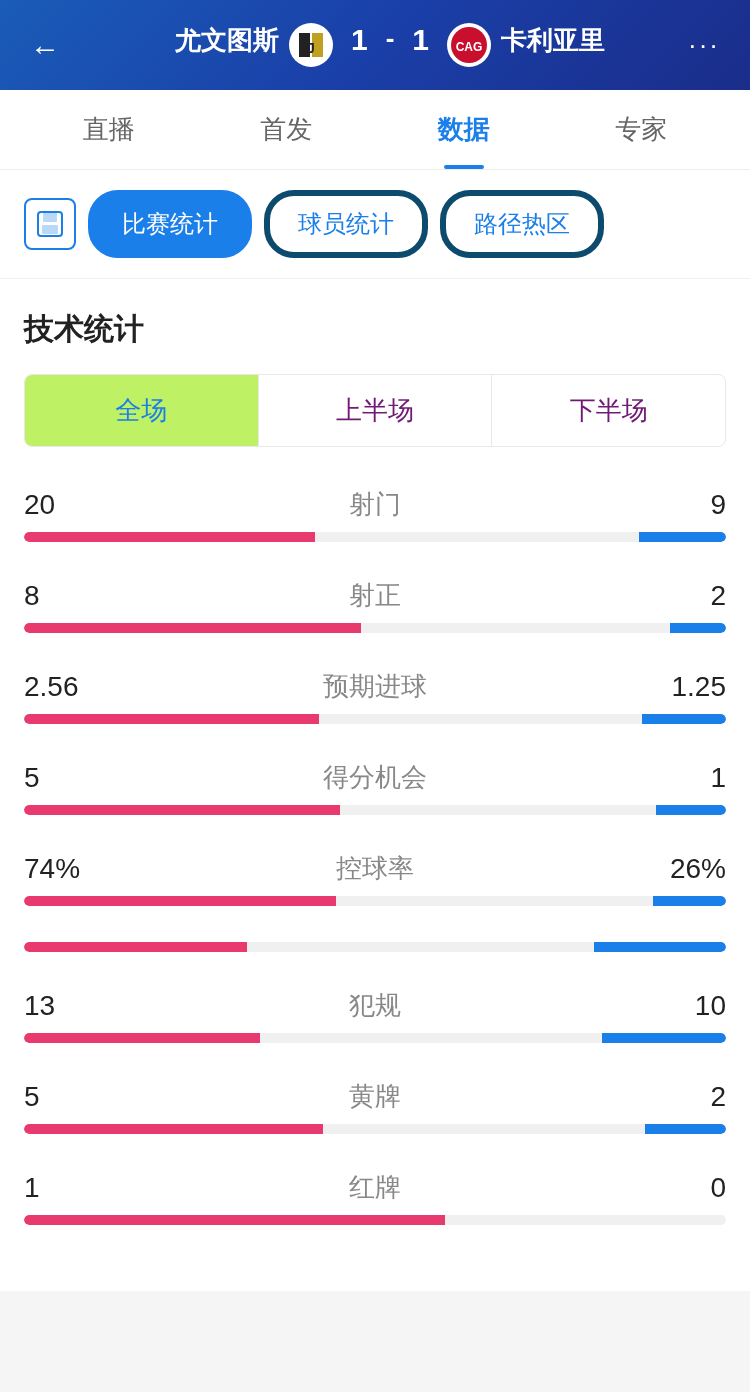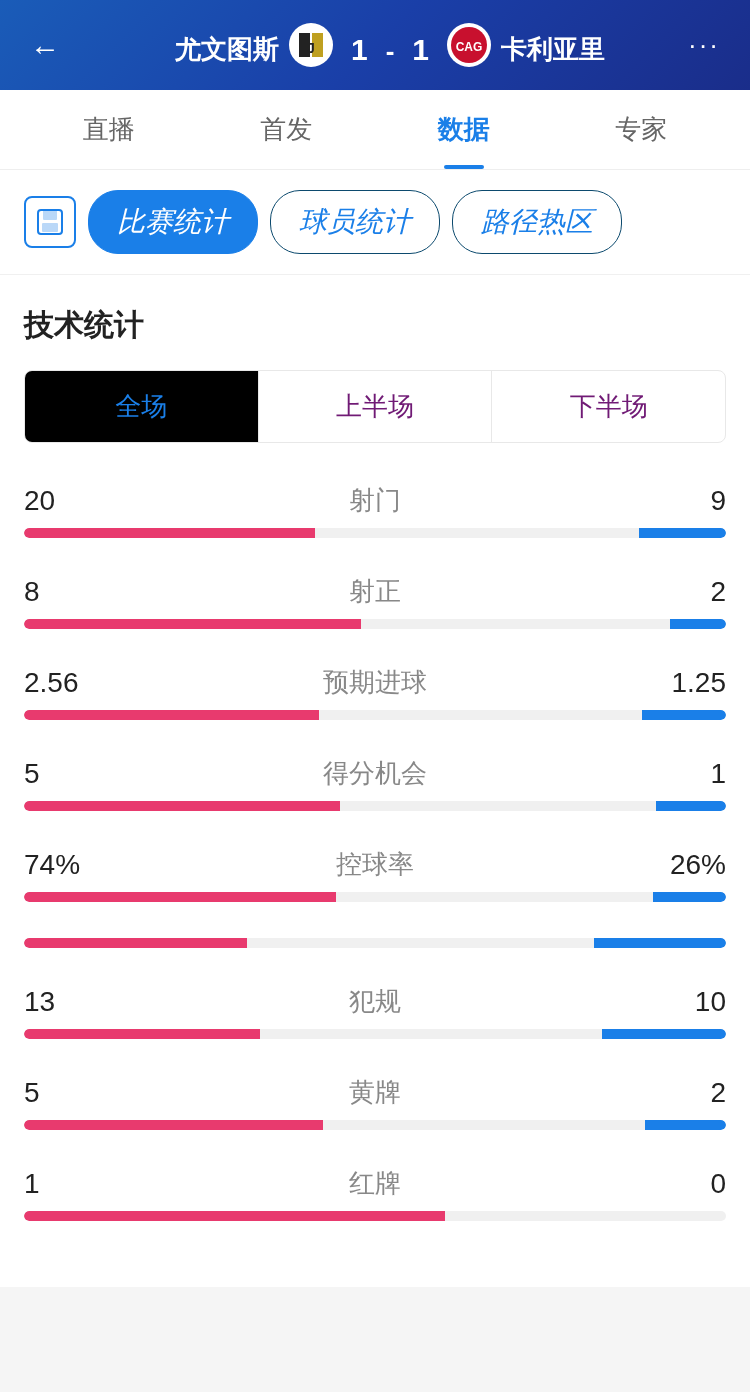--- a/index.html
+++ b/index.html
@@ -21,21 +21,21 @@
       padding: 0 30px;
       color: white;
     }
     .header-back {
       font-size: 30px;
       color: white;
       cursor: pointer;
     }
     .header-title {
       display: flex;
-      align-items: flex-end;
+      align-items: flex-start;
       gap: 10px;
       font-size: 26px;
       font-weight: 600;
       margin-left: 32px;
     }
     .team-logo {
       width: 44px;
       height: 44px;
       border-radius: 50%;
       background: white;
@@ -118,25 +118,24 @@
       display: flex;
       align-items: center;
       justify-content: center;
       color: #1a7fe8;
       font-size: 24px;
       cursor: pointer;
     }
     .sub-tab {
       padding: 12px 28px;
       border-radius: 30px;
-      font-size: 28px;
+      font-size: 24px;
       cursor: pointer;
-      border: 1px solid #0c4a6e;
+      border: 6px solid #0c4a6e;
       color: #1a7fe8;
-      font-style: italic;
     }
     .sub-tab.active {
       background: #1a7fe8;
       color: white;
       border-color: #1a7fe8;
     }
 
     
     .content {
       background: white;
@@ -161,21 +160,21 @@
     .period-tab {
       flex: 1;
       text-align: center;
       padding: 18px 0;
       font-size: 26px;
       color: #701a75;
       cursor: pointer;
     }
     .period-tab.active {
       color: #1a7fe8;
-      background: #000000;
+      background: #bef264;
     }
     .period-tab:not(:last-child) {
       border-right: 1px solid #e8e8e8;
     }
 
     
     .stat-row {
       margin-bottom: 36px;
     }
     .stat-numbers {

